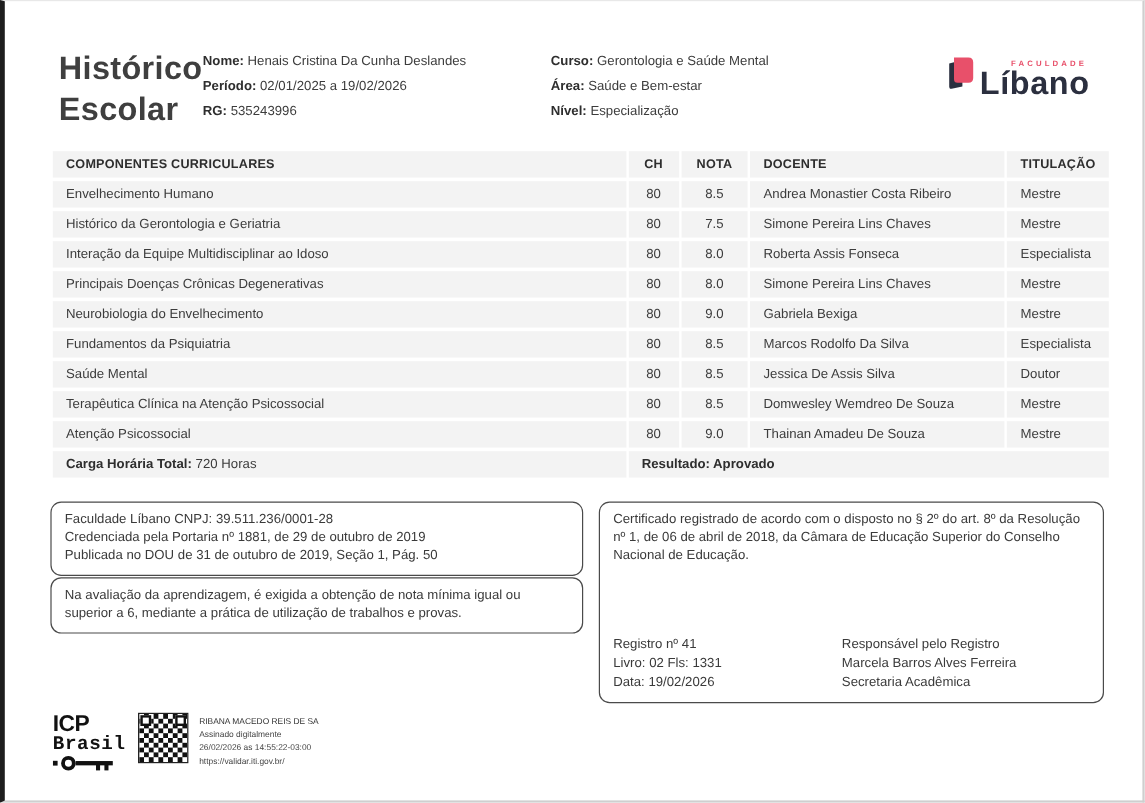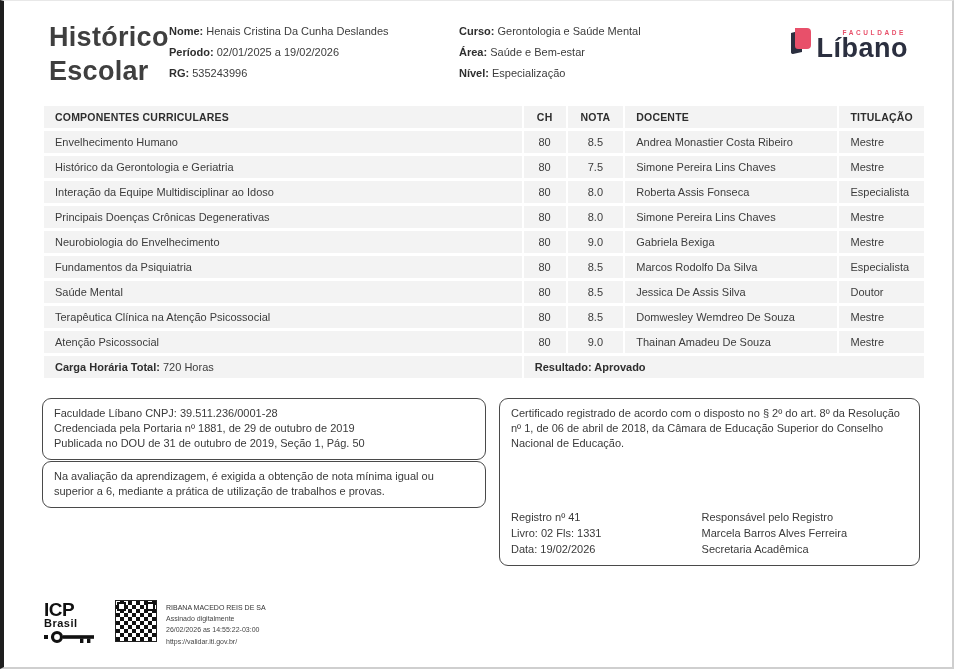--- a/index.html
+++ b/index.html
@@ -5,21 +5,21 @@
   html,body { margin:0; padding:0; background:#ffffff; }
   body { font-family:"Liberation Sans", sans-serif; color:#3c3c3c; }
   .page {
     position:relative; width:954px; height:669px; background:#fff;
     box-sizing:border-box; overflow:hidden;
     border-left:4px solid #1e1e1e; border-right:2px solid #cfcfcf;
     border-bottom:2px solid #cfcfcf; border-top:1px solid #e8e8e8;
   }
 
   
-  .doc-header { display:flex; align-items:flex-start; padding:20px 38px 0 45px; position:relative; }
+  .doc-header { display:flex; align-items:flex-start; padding:20px 38px 0 45px; position:relative;margin-top:20px; }
   .title { margin:0; font-size:27px; font-weight:800; color:#3f3f3f; line-height:1.25; letter-spacing:.3px; width:118px; flex:none; }
   .title span { display:block; }
   .info-block { font-size:11px; line-height:1.2; padding-top:4px; }
   .info-block .row { margin-bottom:8px; white-space:nowrap; }
   .info-block .lbl { font-weight:bold; color:#2e2e2e; }
   .info-left { width:290px; flex:none; margin-left:2px; }
   .info-right { width:280px; flex:none; }
 
   .logo { position:absolute; right:44px; top:26px; display:flex; align-items:flex-end; gap:4px; }
   .logo-icon { flex:none; margin-bottom:2px; }
@@ -45,21 +45,21 @@
   .notes-right { flex:1; }
   .notes-right p { margin:0 0 14px 0; }
   .reg-cols { display:flex; }
   .reg-cols > div { line-height:1.45;margin-top:44px; }
   .reg-col-left { width:48%; }
 
   
   .signature { position:absolute; left:40px; bottom:20px; display:flex; align-items:flex-start; gap:9px; }
   .icp-logo { display:flex; flex-direction:column; line-height:1; color:#111; width:62px; }
   .icp1 { font-size:19px; font-weight:800; letter-spacing:-.5px; }
-  .icp2 { font-size:11px; font-weight:800; margin-top:-1px; letter-spacing:.5px; }
+  .icp2 { font-size:16px; font-weight:800; margin-top:-1px; letter-spacing:.5px;font-family:Liberation Mono, monospace; }
   .qr { width:40px; height:40px; border:1px solid #222; position:relative; flex:none;
         background: repeating-conic-gradient(#111 0 25%, #fff 0 50%) 0 0 / 8px 8px; }
   .qr::before, .qr::after { content:""; position:absolute; width:9px; height:9px; border:2px solid #111; background:#fff; box-sizing:border-box; }
   .qr::before { left:1px; top:1px; } .qr::after { right:1px; top:1px; }
   .sig-text { font-size:7px; color:#444; line-height:1.6; padding-top:2px; }
   .sig-name { color:#333; }
 </style>
 </head>
 <body>
 

